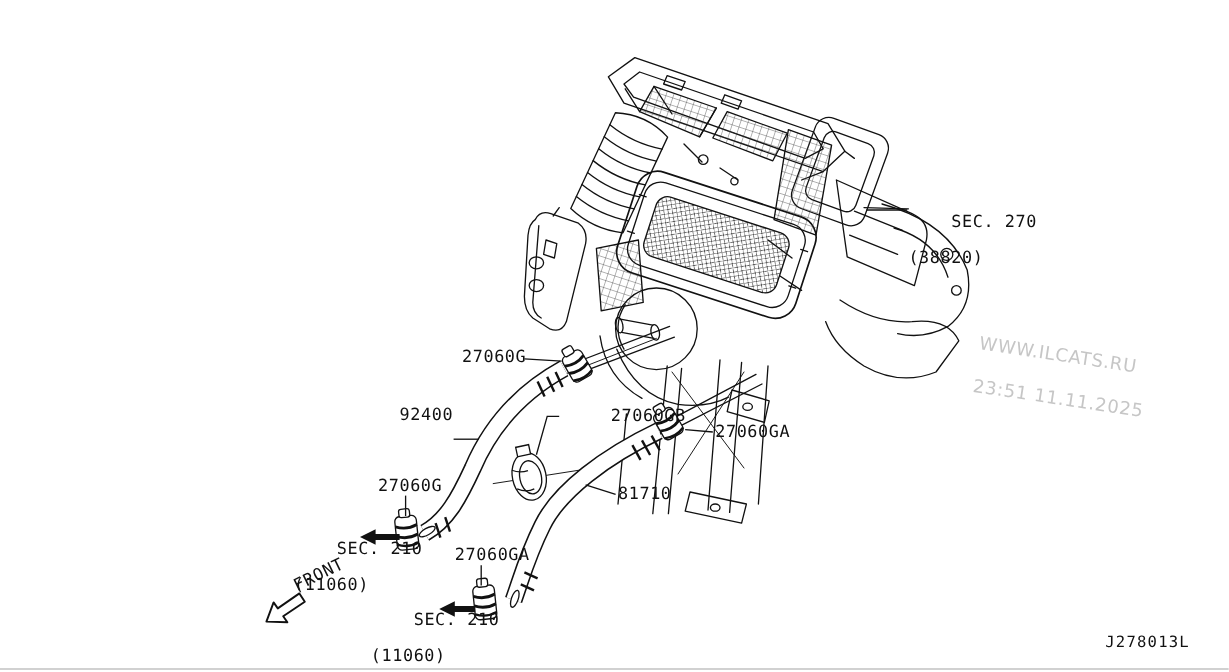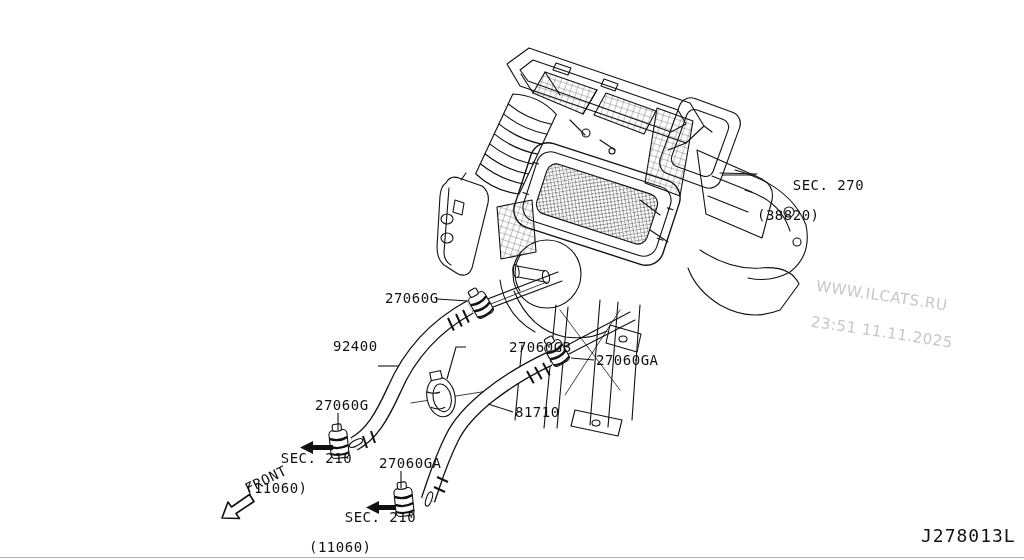--- a/index.html
+++ b/index.html
@@ -17,21 +17,21 @@
   #watermark{
     position:absolute;left:799px;top:256px;color:#c6c6c6;
     font-family:"DejaVu Sans","Liberation Sans",sans-serif;
     font-size:15px;line-height:18px;letter-spacing:0.6px;
     transform:rotate(8.5deg);transform-origin:0 0;white-space:pre;
   }
   #front-label{
     position:absolute;left:246px;top:482px;font-size:14px;
     transform:rotate(-26deg);transform-origin:0 50%;
   }
-  #plate-code{position:absolute;left:921px;top:528px;font-size:18px;letter-spacing:1px;}
+  #plate-code{position:absolute;left:921px;top:528px;font-size:13px;letter-spacing:1px;}
   #bottom-rule{position:absolute;left:0;top:557px;width:1024px;height:1px;background:#b3b3b3;}
 </style>
 </head>
 <body>
 
 <div id="stage">
 
 <svg width="1024" height="560" viewBox="0 0 1024 560">
   <defs>
     <pattern id="xh" width="5" height="5" patternUnits="userSpaceOnUse" patternTransform="rotate(18)">

